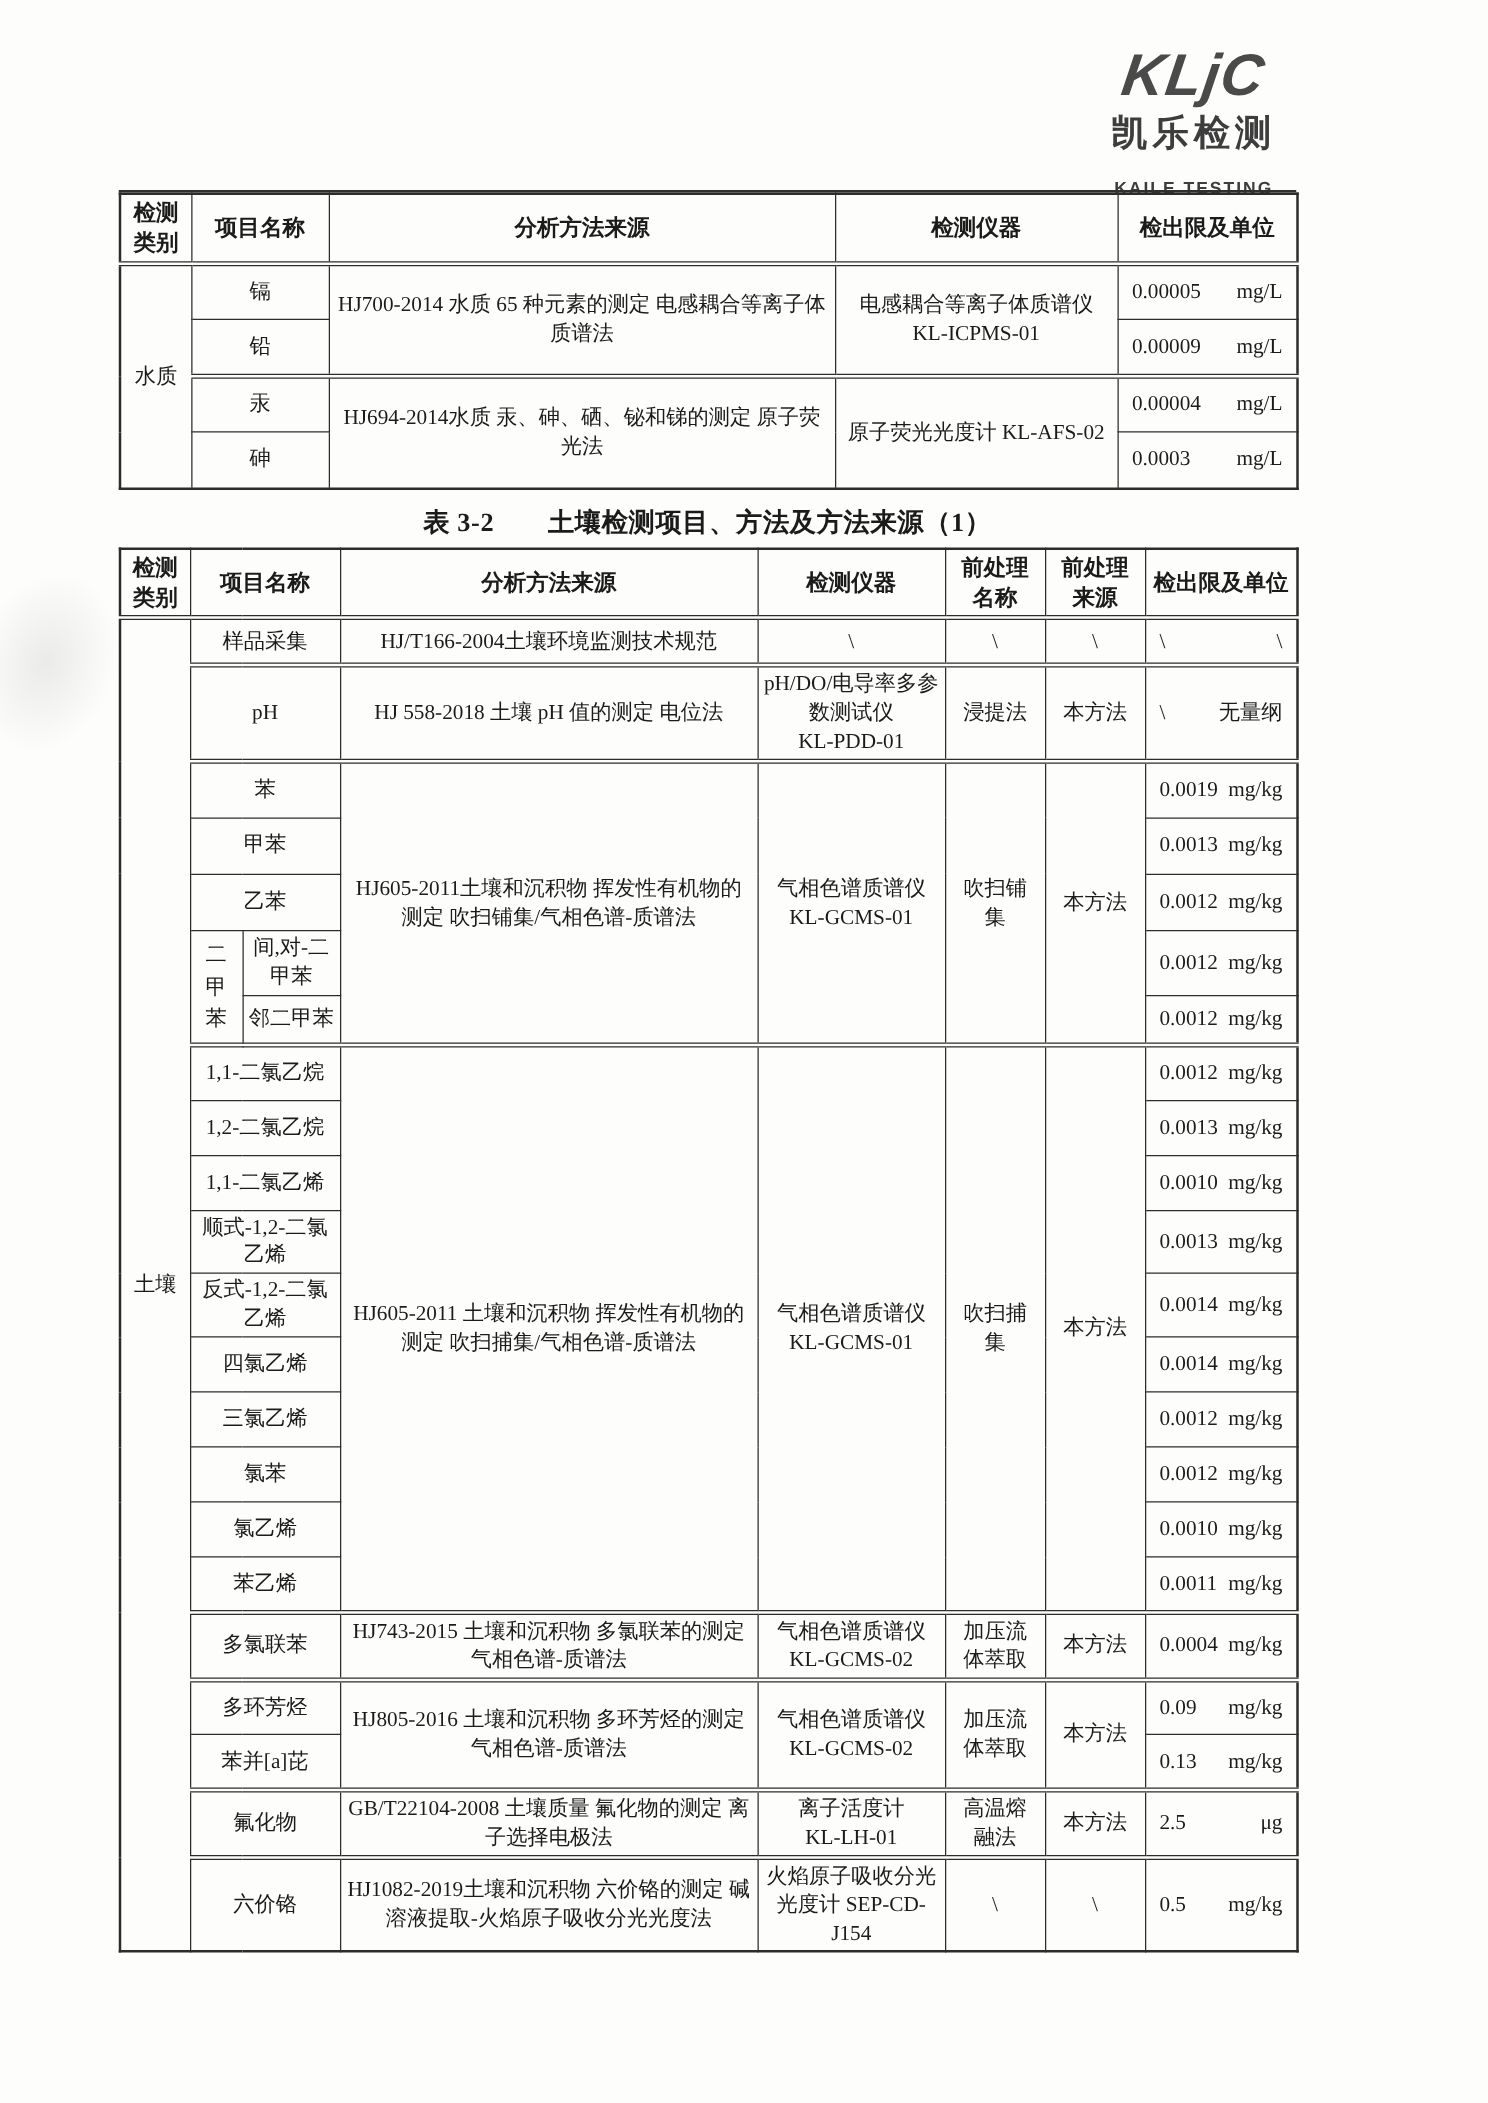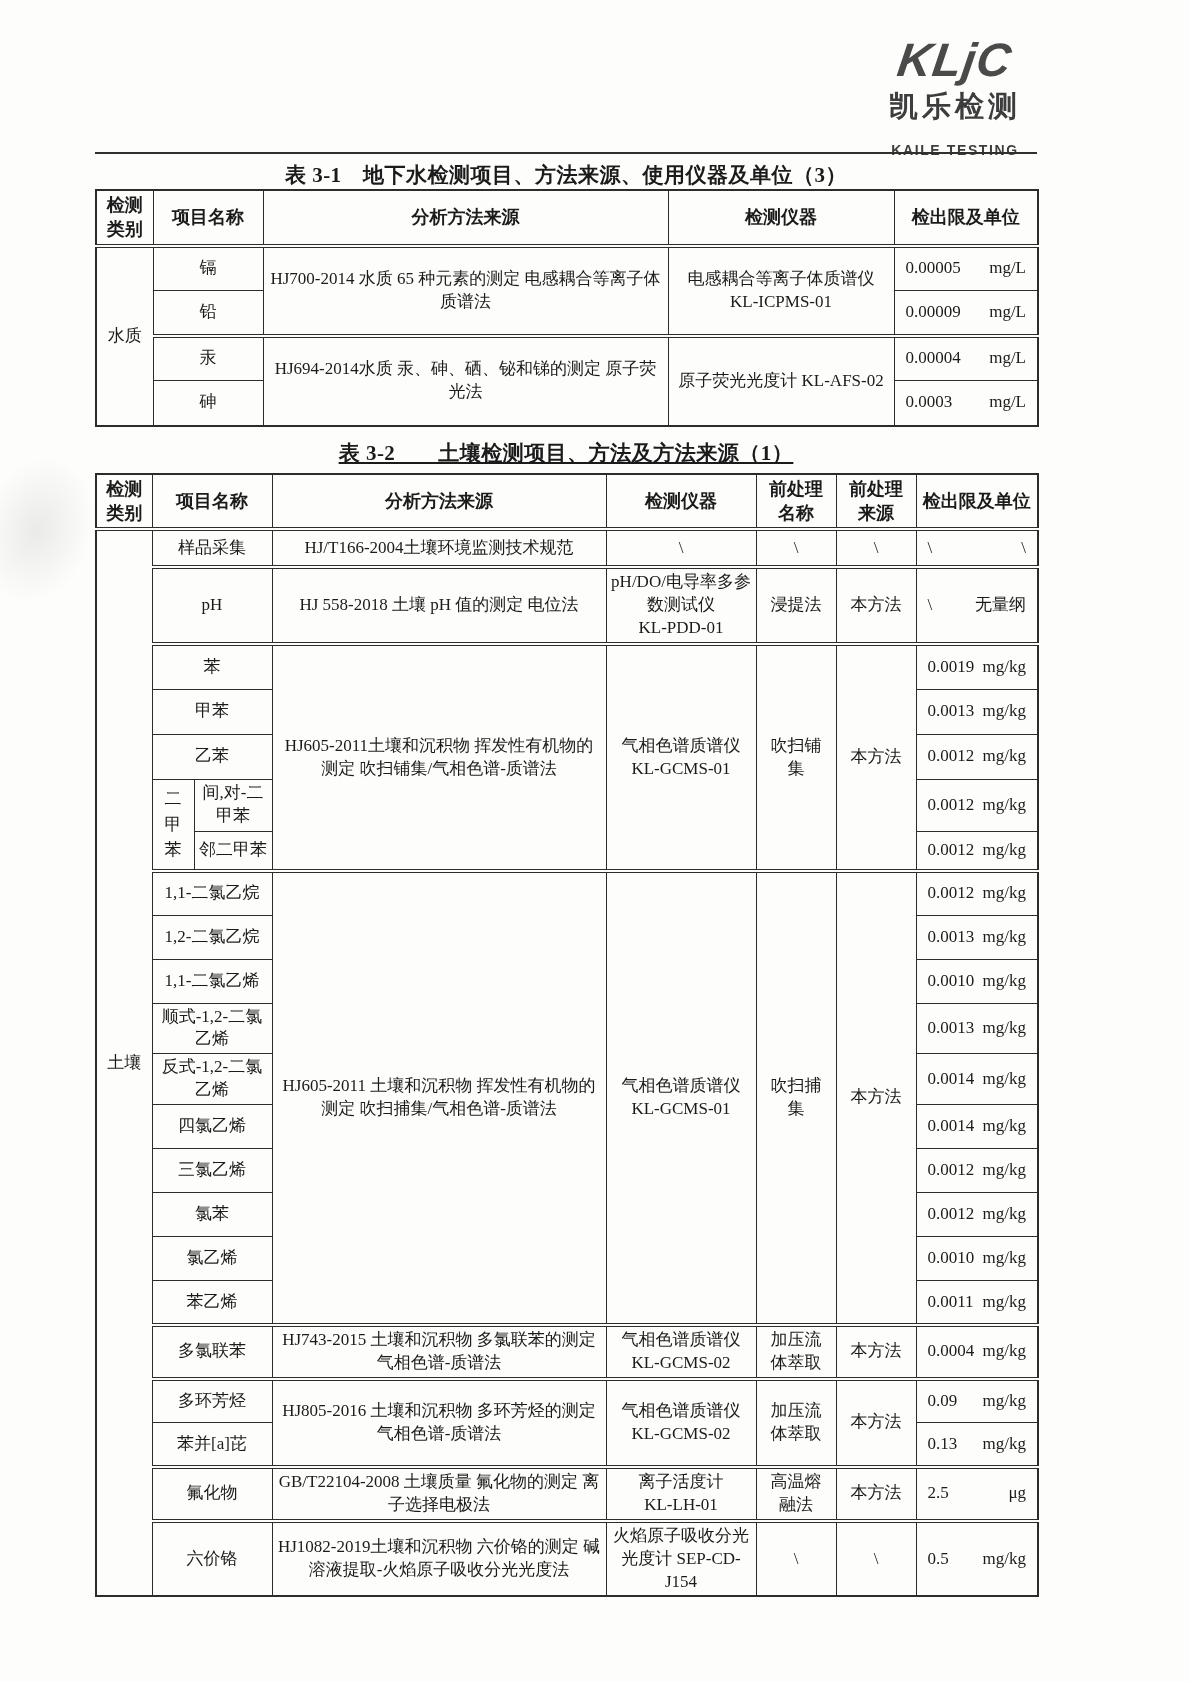--- a/index.html
+++ b/index.html
@@ -21,21 +21,21 @@
           color:#474747; font-family:"Liberation Sans","DejaVu Sans",sans-serif; }
   .logo-mono { font-size:47px; font-weight:bold; font-style:italic; letter-spacing:1px;
                transform:skewX(-8deg); line-height:1; color:#4a4a4a; }
   .logo-cn { font-size:29px; font-weight:bold; letter-spacing:4px; margin-top:4px; color:#3d3d3d; }
   .logo-en { font-size:14px; font-weight:bold; letter-spacing:1.6px; margin-top:15px; color:#3d3d3d; }
   
   .content { position:absolute; left:95px; top:146px; width:942px; }
   .docnum { text-align:center; font-size:20px; letter-spacing:1px; }
   .rule { margin-top:6px; border-top:2px solid #303030; }
   .tbl-title { text-align:center; font-size:21px; font-weight:bold; margin-top:7px; letter-spacing:.5px; }
-  .tbl-title.t2 { margin:12px 0 6px;text-decoration:underline; }
+  .tbl-title.t2 { margin:12px 0 6px; }
   
   table { border-collapse:collapse; table-layout:fixed; width:942px; border:2.2px solid #2c2c2c; }
   th, td {
     border:1.5px solid #2c2c2c;
     text-align:center; vertical-align:middle;
     font-size:17px; padding:2px 4px;
     white-space:pre-line; line-height:1.35;
   }
   th { font-weight:bold; font-size:18px; }
   tr.hdr th { border-bottom:4px double #2c2c2c; }
@@ -55,21 +55,20 @@
 <div class="logo">
   <div class="logo-mono">KLjC</div>
   <div class="logo-cn">凯乐检测</div>
   <div class="logo-en">KAILE TESTING</div>
 </div>
 
 <div class="content">
 
   <div class="rule"></div>
 
-  <div class="tbl-title">表 3-1　地下水检测项目、方法来源、使用仪器及单位（3）</div>
 
   <table>
     <colgroup>
         <col style="width:57px">
         <col style="width:110px">
         <col style="width:405px">
         <col style="width:226px">
         <col style="width:144px">
       </colgroup>
     <tbody>

